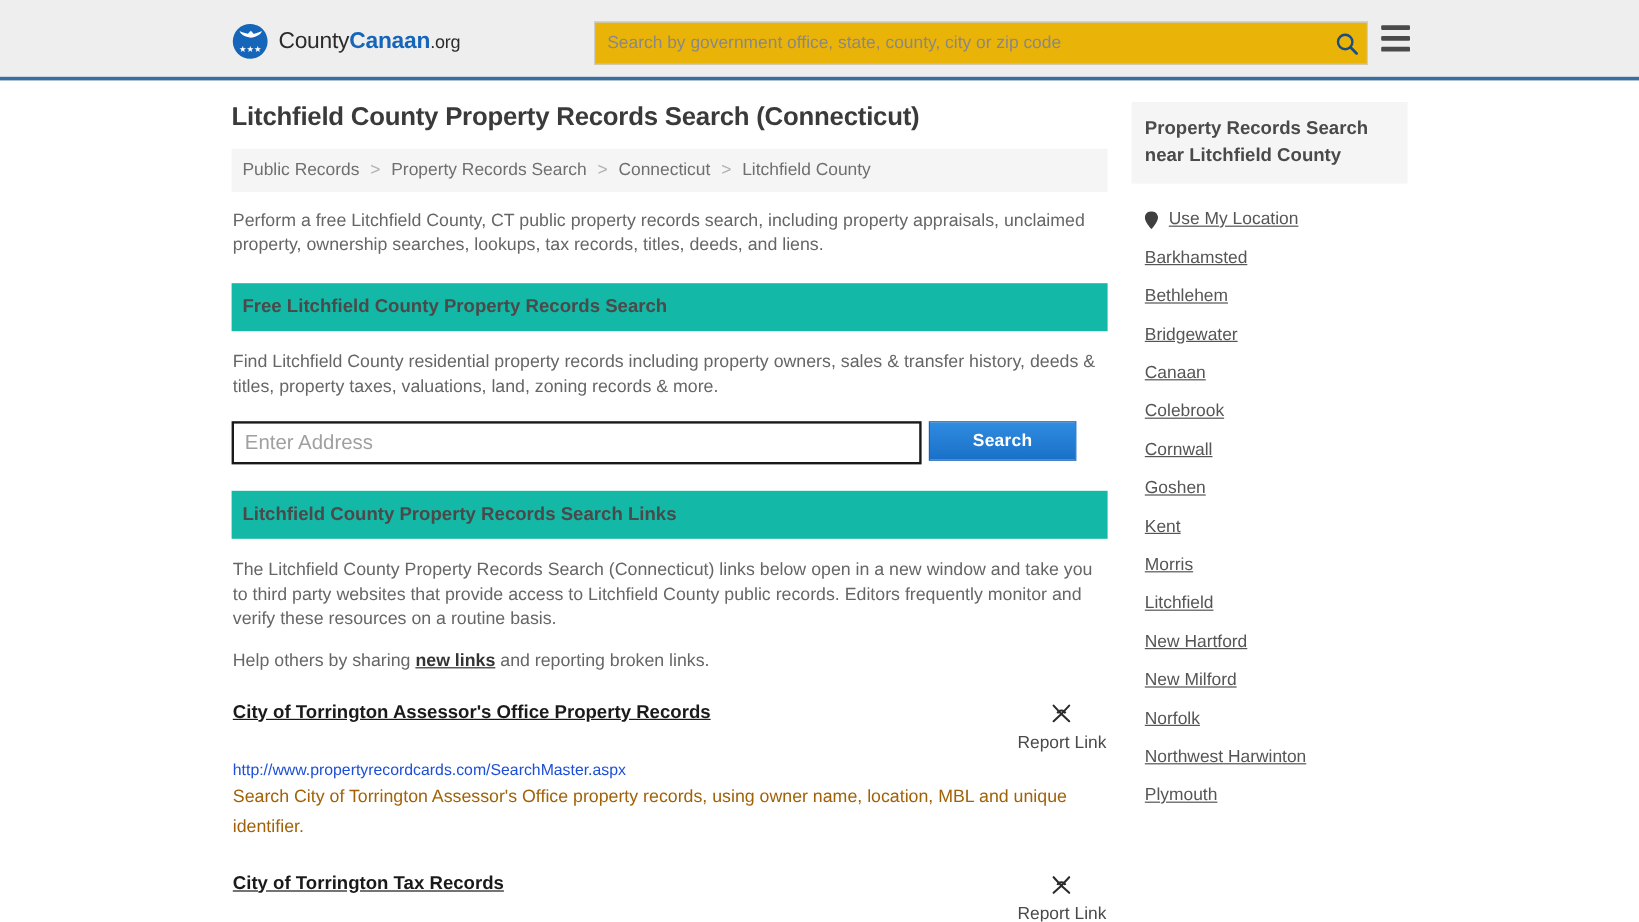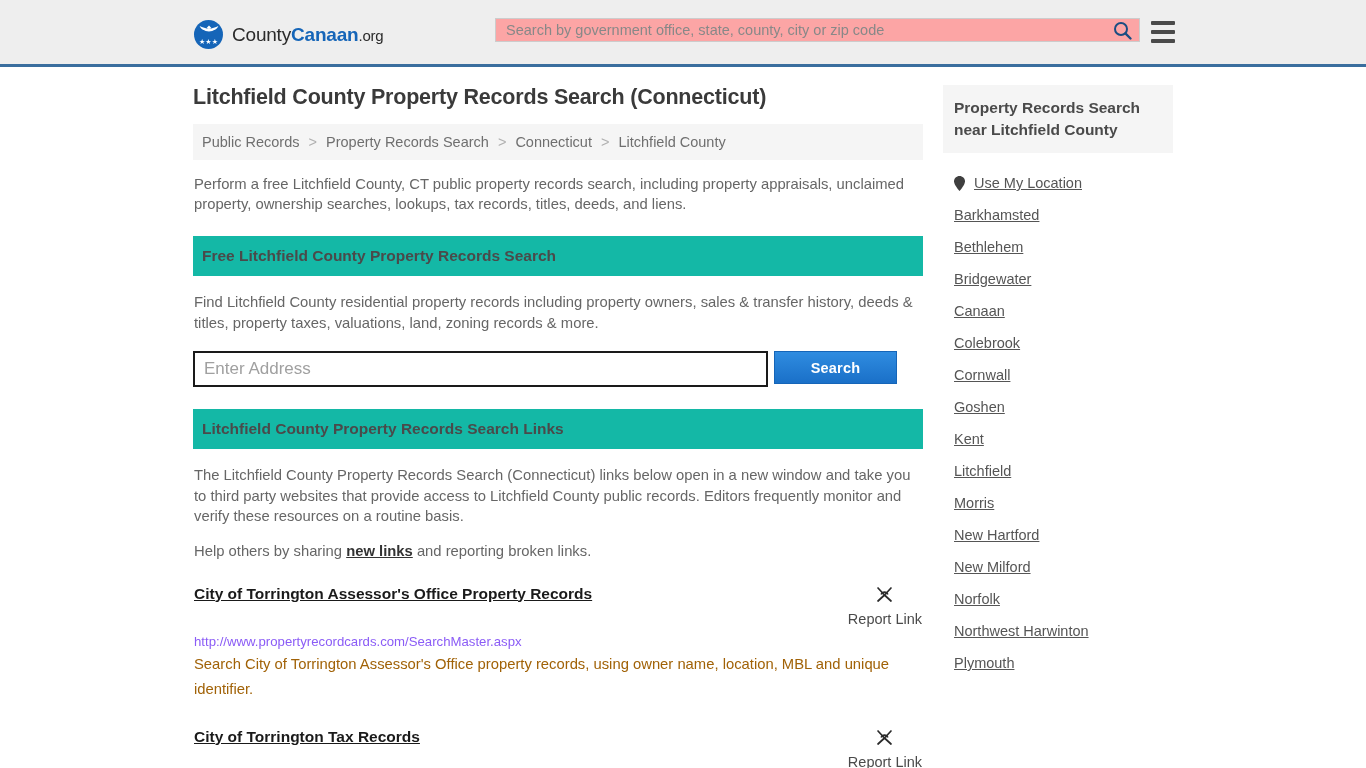--- a/index.html
+++ b/index.html
@@ -63,22 +63,22 @@
   }
   .brand-text .t1 { color: #2b2b2b; }
   .brand-text .t2 { color: #1565b8; font-weight: bold; }
   .brand-text .t3 { color: #2b2b2b; font-size: 15px; }
 
   .search-wrap {
     position: absolute;
     left: 495px;
     top: 18px;
     width: 645px;
-    height: 24px;
-    background: #fca5a5;
+    height: 36px;
+    background: #eab308;
     border: 1px solid #cccccc;
     display: flex;
     align-items: center;
   }
   .search-input {
     flex: 1 1 auto;
     border: none;
     outline: none;
     height: 26px;
     padding: 0 10px;
@@ -255,21 +255,21 @@
     gap: 8px;
     font-size: 14.5px;
     color: #4a4a4a;
     cursor: pointer;
     white-space: nowrap;
     padding-top: 1px;
     flex-direction: column;
   }
   .result-url {
     font-size: 13.2px;
-    color: #8b5cf6;
+    color: #1d4ed8;
     margin-top: 7px;
     word-break: break-all;
   }
   .result-desc {
     font-size: 14.8px;
     line-height: 25px;
     color: #a16207;
     margin-top: 3px;
   }
 
@@ -420,22 +420,22 @@
         </div>
 
         <div class="side-item"><a>Barkhamsted</a></div>
         <div class="side-item"><a>Bethlehem</a></div>
         <div class="side-item"><a>Bridgewater</a></div>
         <div class="side-item"><a>Canaan</a></div>
         <div class="side-item"><a>Colebrook</a></div>
         <div class="side-item"><a>Cornwall</a></div>
         <div class="side-item"><a>Goshen</a></div>
         <div class="side-item"><a>Kent</a></div>
+        <div class="side-item"><a>Morris</a></div>
         <div class="side-item"><a>Litchfield</a></div>
-        <div class="side-item"><a>Morris</a></div>
         <div class="side-item"><a>New Hartford</a></div>
         <div class="side-item"><a>New Milford</a></div>
         <div class="side-item"><a>Norfolk</a></div>
         <div class="side-item"><a>Northwest Harwinton</a></div>
         <div class="side-item"><a>Plymouth</a></div>
       </div>
     </div>
 
   </div>
 </div>

